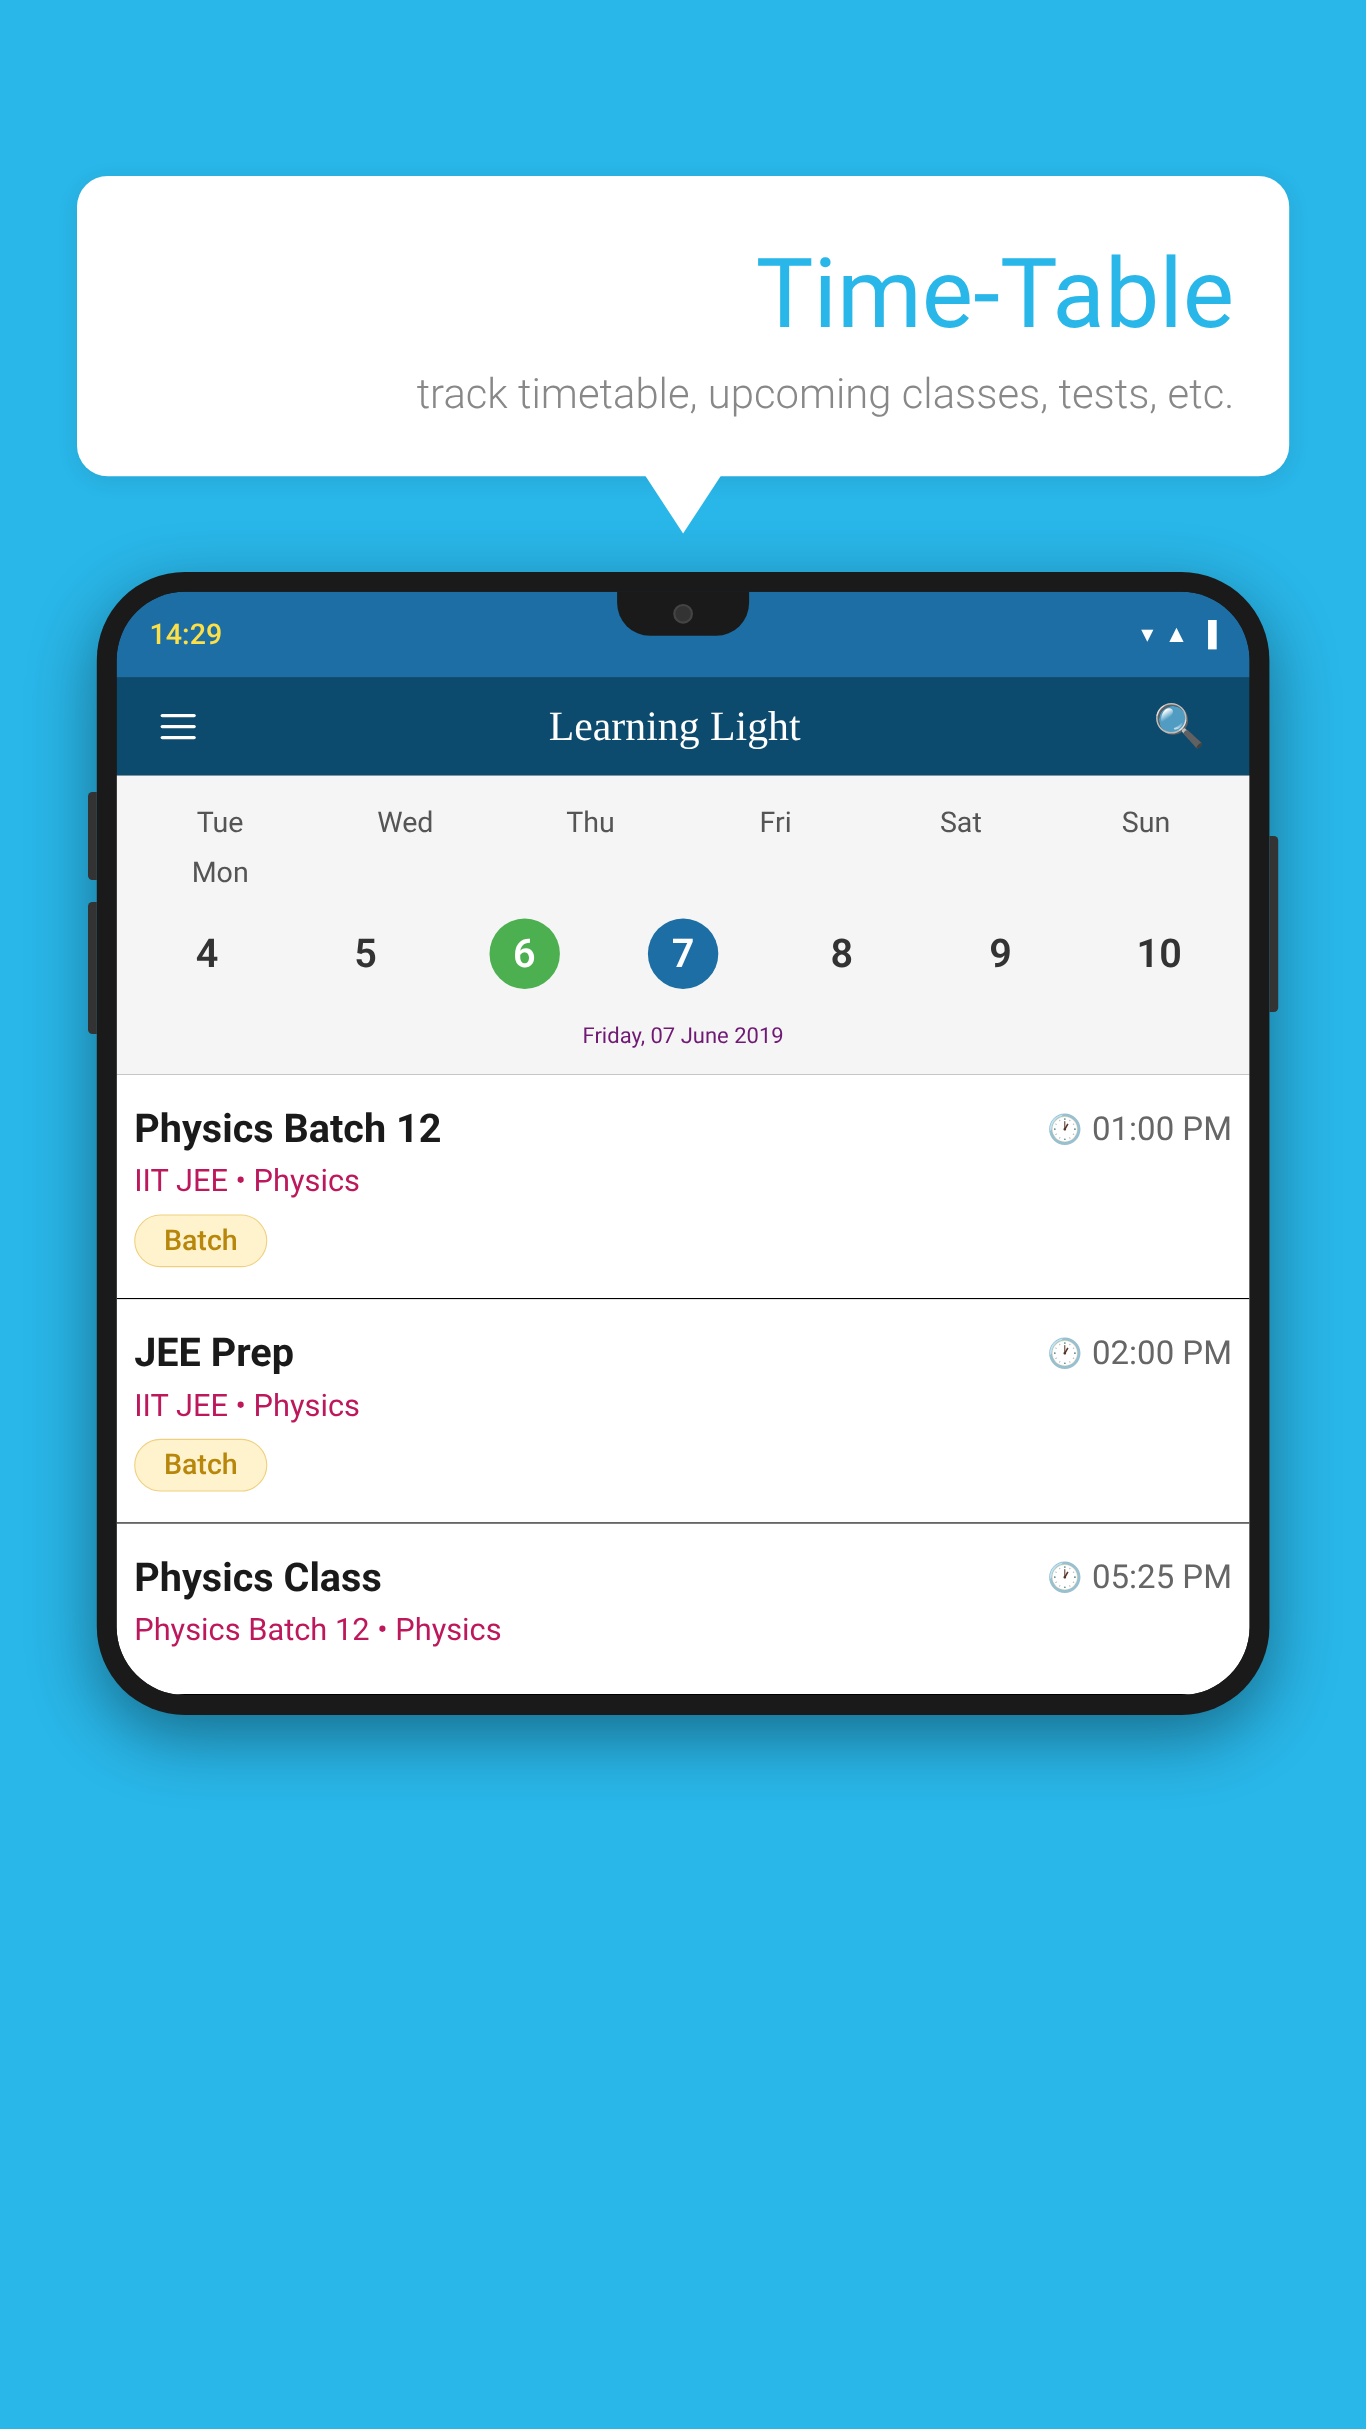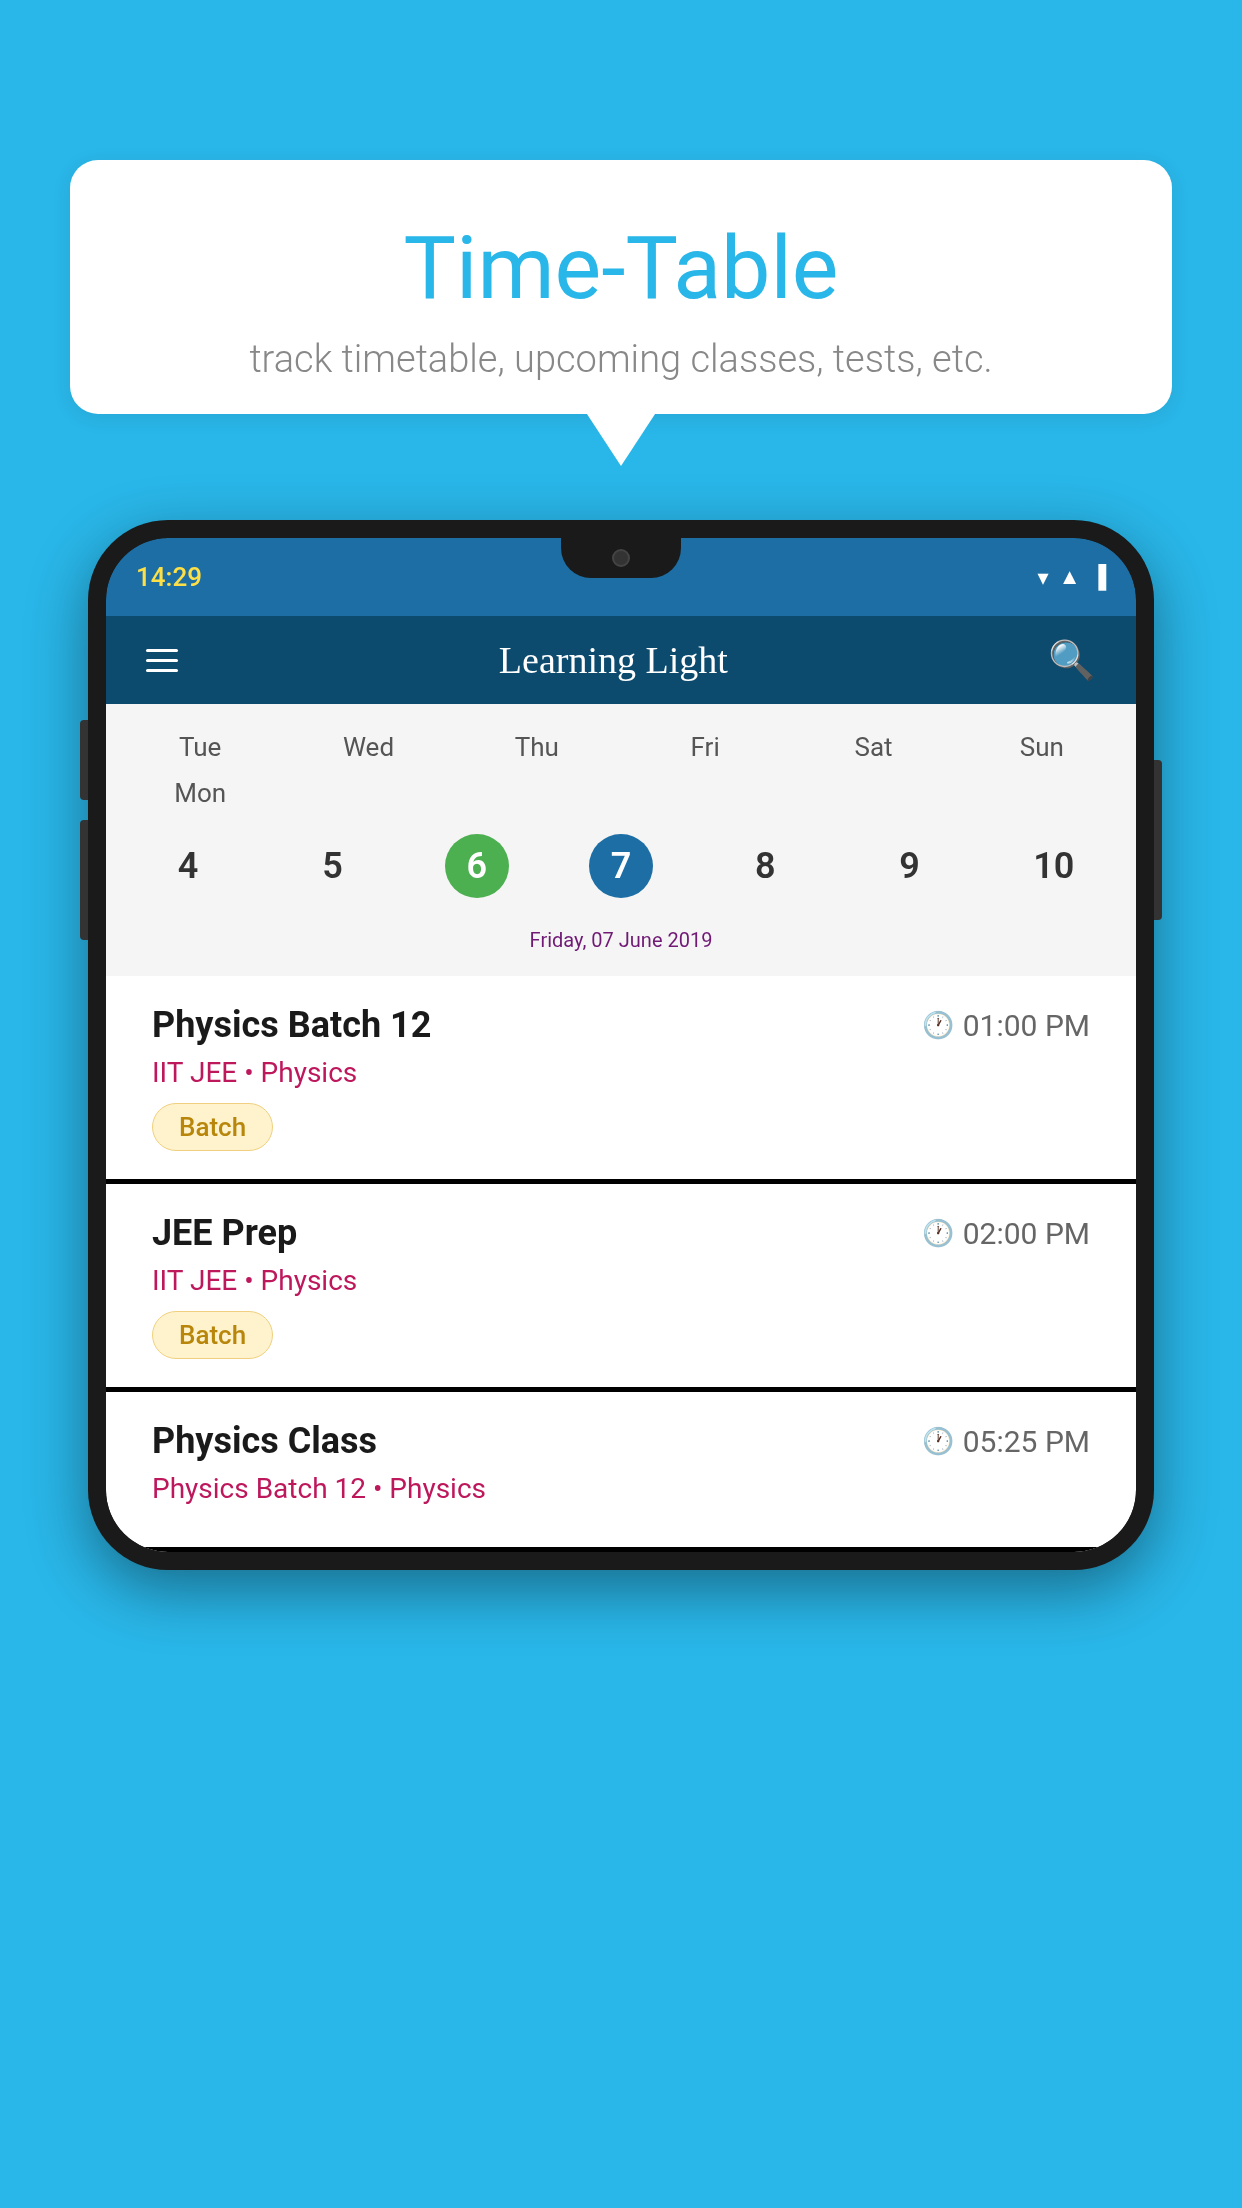--- a/index.html
+++ b/index.html
@@ -18,22 +18,22 @@
     .speech-bubble-wrapper {
       position: absolute;
       top: 160px;
       left: 70px;
       right: 70px;
     }
 
     .speech-bubble {
       background: white;
       border-radius: 28px;
-      padding: 60px 50px 33px;
-      text-align: center;
+      padding: 60px 50px 52px;
+      text-align: right;
       position: relative;
       box-shadow: 0 4px 20px rgba(0,0,0,0.08);
     }
 
     .speech-bubble::after {
       content: '';
       position: absolute;
       bottom: -52px;
       left: 50%;
       transform: translateX(-50%);
@@ -229,22 +229,22 @@
     }
 
     
     .schedule-container {
       background: white;
       border-radius: 0 0 62px 62px;
       overflow: hidden;
     }
 
     .schedule-item {
-      padding: 28px 46px;
-      border-bottom: 5px solid #000000;
+      padding: 28px 16px;
+      border-bottom: 1px solid #000000;
     }
 
     .schedule-item-header {
       display: flex;
       justify-content: space-between;
       align-items: center;
       margin-bottom: 10px;
     }
 
     .schedule-title {

